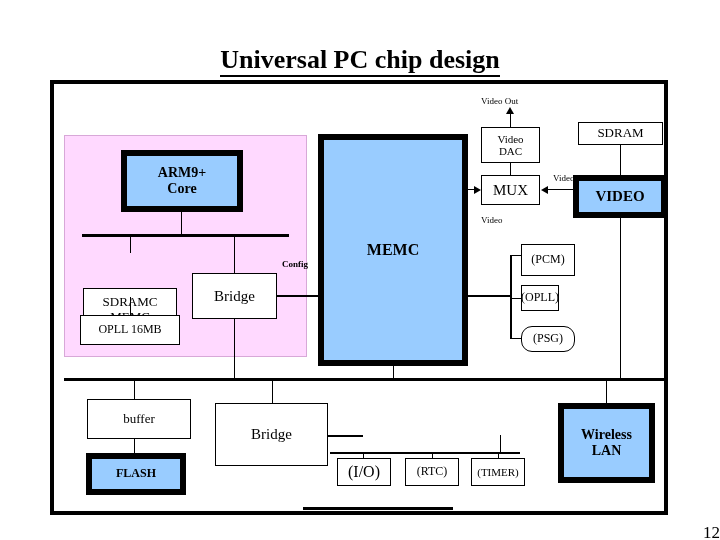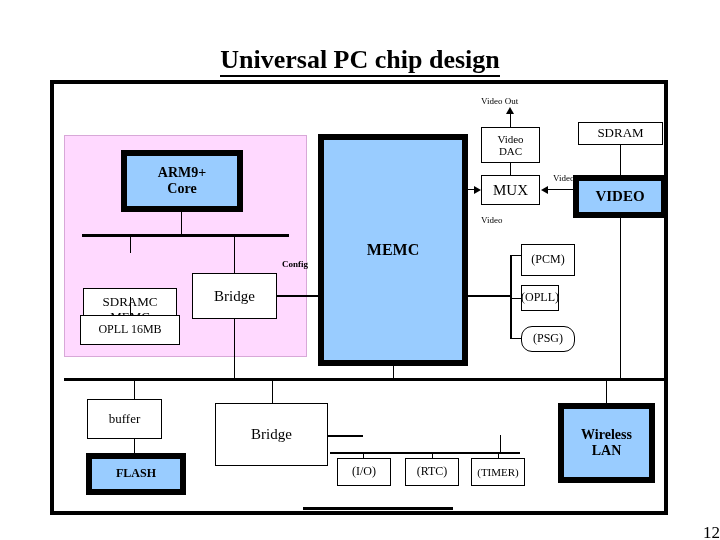--- a/index.html
+++ b/index.html
@@ -174,33 +174,33 @@
 
   <div class="hline" style="left:510px;top:281px;width:13px;"></div>
   <div class="box" style="left:521px;top:268px;width:38px;height:26px;font-size:12px;">(OPLL)</div>
 
   <div class="hline" style="left:510px;top:321px;width:13px;"></div>
   <div class="box" style="left:521px;top:309px;width:54px;height:26px;font-size:12px;border-radius:11px;">(PSG)</div>
 
   <div class="hbus" style="left:64px;top:361px;width:604px;"></div>
 
   <div class="vline" style="left:134px;top:364px;height:18px;"></div>
-  <div class="box" style="left:87px;top:382px;width:75px;height:40px;font-size:13px;">buffer</div>
+  <div class="box" style="left:87px;top:382px;width:104px;height:40px;font-size:13px;">buffer</div>
   <div class="vline" style="left:134px;top:422px;height:14px;"></div>
   <div class="box thick" style="left:86px;top:436px;width:100px;height:42px;font-size:12px;">FLASH</div>
 
   <div class="vline" style="left:272px;top:364px;height:22px;"></div>
   <div class="box" style="left:215px;top:386px;width:113px;height:63px;font-size:15px;">Bridge</div>
 
   <div class="hline" style="left:328px;top:418px;width:35px;height:2px;"></div>
   <div class="hbus" style="left:330px;top:435px;width:190px;height:2px;"></div>
   <div class="vline" style="left:500px;top:418px;height:18px;"></div>
 
   <div class="vline" style="left:363px;top:437px;height:9px;"></div>
-  <div class="box" style="left:337px;top:441px;width:54px;height:28px;font-size:12px;">(I/O)</div>
+  <div class="box" style="left:337px;top:441px;width:54px;height:28px;font-size:16px;">(I/O)</div>
 
   <div class="vline" style="left:432px;top:437px;height:9px;"></div>
   <div class="box" style="left:405px;top:441px;width:54px;height:28px;font-size:12px;">(RTC)</div>
 
   <div class="vline" style="left:498px;top:437px;height:9px;"></div>
   <div class="box" style="left:471px;top:441px;width:54px;height:28px;font-size:11px;">(TIMER)</div>
 
   <div class="vline" style="left:606px;top:364px;height:22px;"></div>
   <div class="box thick" style="left:558px;top:386px;width:97px;height:80px;font-size:14px;">Wireless
 LAN</div>

